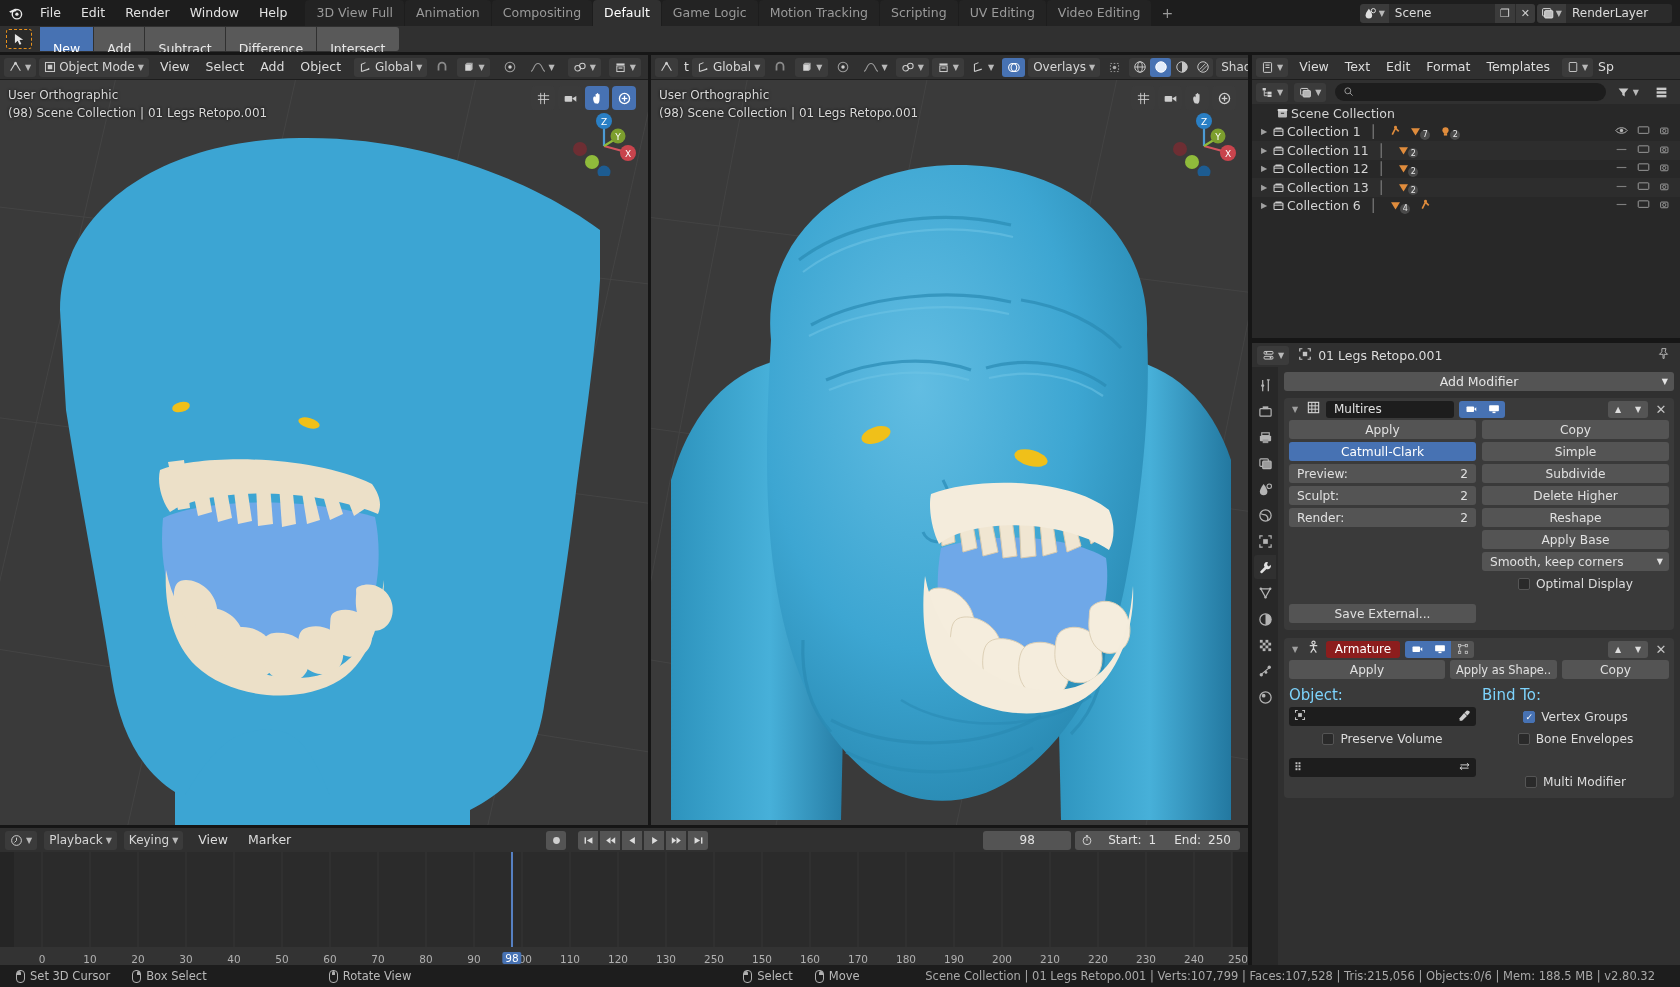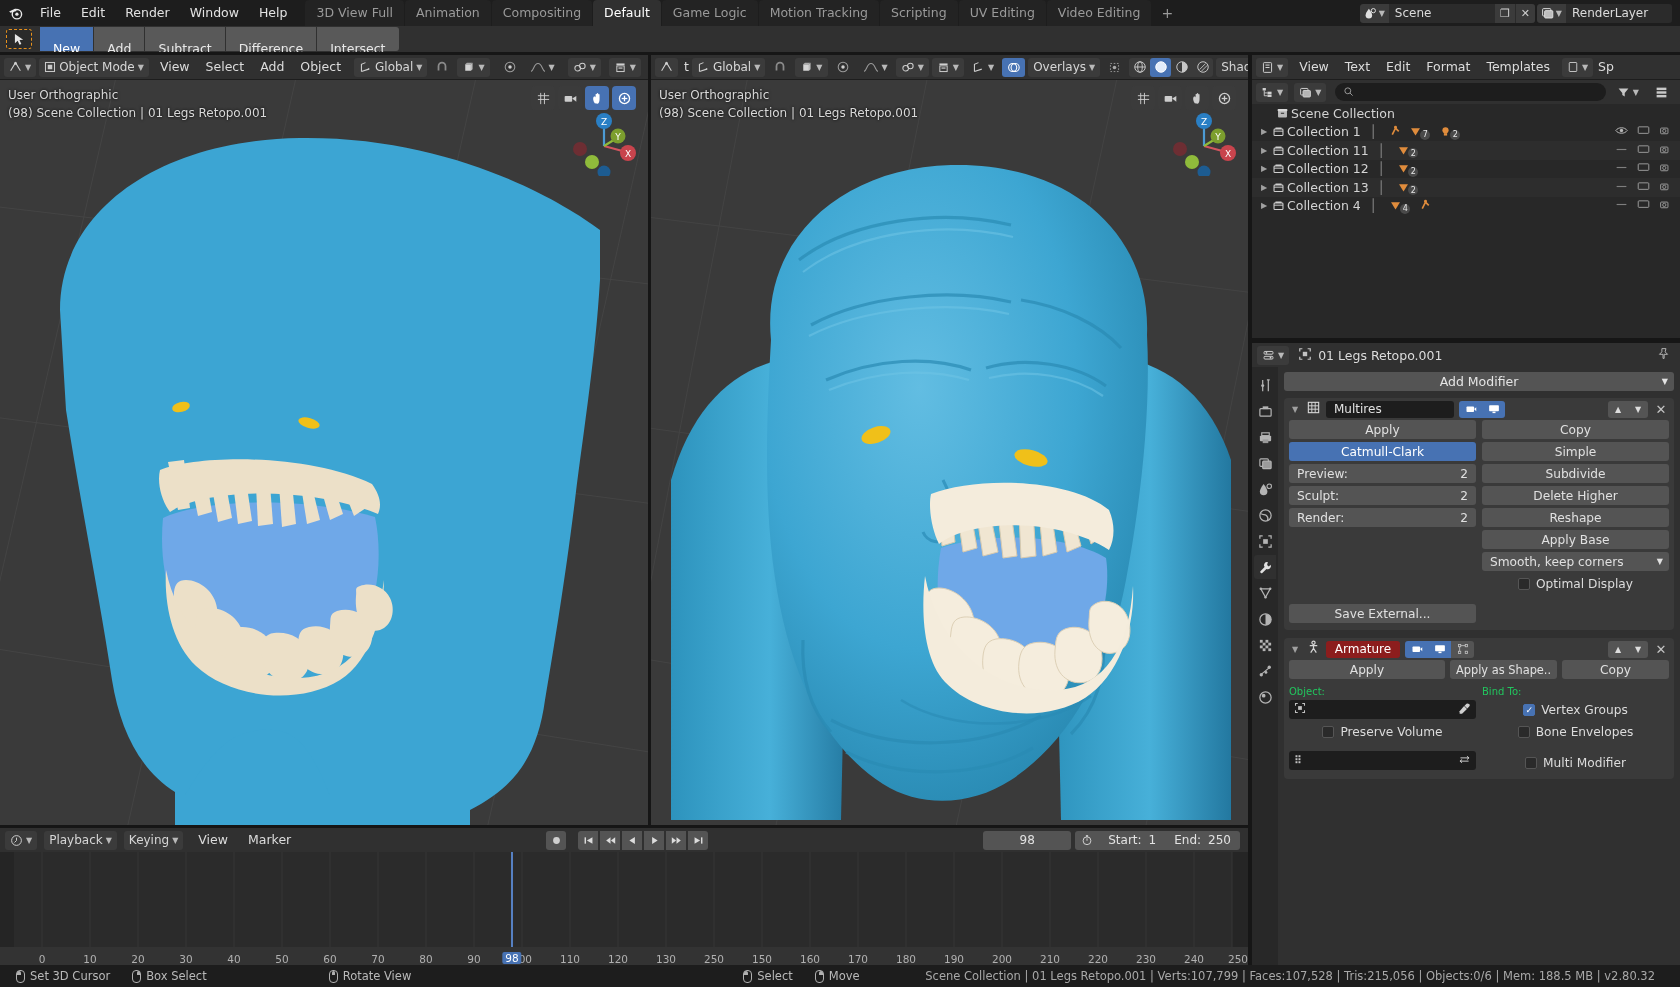--- a/index.html
+++ b/index.html
@@ -153,21 +153,21 @@
     justify-content: center; font-size: 12.2px; color: #e0e0e0;
   }
   .mbtn.blue { background: #4772b3; color: #ffffff; }
   .mbtn.num { justify-content: space-between; padding: 0 8px; }
   .mbtn.drop { justify-content: flex-start; padding: 0 8px; position: relative; }
   .mbtn.drop .dd { position: absolute; right: 6px; font-size: 8px; }
 
   .chkrow { display: flex; align-items: center; gap: 6px; height: 19px; font-size: 12.2px; color: #dcdcdc; justify-content: center; }
   .chk { width: 12px; height: 12px; border-radius: 2px; background: #2a2a2a; border: 1px solid #555; }
   .chk.on { background: #4772b3; border-color: #4772b3; display:flex;align-items:center;justify-content:center; color:#fff; font-size:9px; }
-  .lbl { font-size: 10px; color: #22c55e; }
+  .lbl { font-size: 15px; color: #7dd3fc; }
   .field {
     height: 19px; background: #1d1d1d; border-radius: 3px; display: flex; align-items: center;
     padding: 0 5px; justify-content: space-between;
   }
 
   
   .timeline { position: absolute; background: #2b2b2b; }
   .tl-header { height: 24px; background: #303030; display: flex; align-items: center; padding: 0 5px; gap: 4px; }
   .tl-body { position: relative; background: #2b2b2b; }
   .tick { position: absolute; bottom: 0; font-size: 10.5px; color: #b0b0b0; transform: translateX(-50%); }
@@ -938,21 +938,21 @@
 
     <div class="out-row">
       <div class="tri">▶</div>
       <div class="coll-icon">
         <svg width="13" height="13" viewBox="0 0 16 16">
             <rect x="2.5" y="5" width="11" height="8" rx="1" fill="none" stroke="#cfcfcf" stroke-width="1.3"></rect>
             <line x1="2.5" y1="7.6" x2="13.5" y2="7.6" stroke="#cfcfcf" stroke-width="1.2"></line>
             <rect x="4" y="3" width="8" height="2" rx="0.6" fill="#cfcfcf"></rect>
           </svg>
       </div>
-      <span>Collection 4</span>
+      <span>Collection 6</span>
       <div style="margin-left:12px;display:flex;align-items:center;gap:7px;">
         <span style="color:#777;">▏</span>
         <span class="badge-ic">
           <svg width="13" height="13" viewBox="0 0 16 16">
               <path d="M2.5 4 L13.5 4 L8 13 Z" fill="#e08c3c"></path>
             </svg>
             <span class="cnt">4</span>
         </span>
         <span>
           <svg width="13" height="13" viewBox="0 0 16 16">
@@ -1286,21 +1286,21 @@
                     </g>
                   </svg>
               </span>
               <span>
                 <svg width="13" height="11" viewBox="0 0 16 12">
                     <path d="M3 4 L13 4 M11 2 L13.6 4 L11 6" stroke="#cfcfcf" stroke-width="1.2" fill="none"></path>
                     <path d="M13 8 L3 8 M5 6 L2.4 8 L5 10" stroke="#cfcfcf" stroke-width="1.2" fill="none"></path>
                   </svg>
               </span>
             </div>
-            <div class="chkrow" style="margin-top:9px;">
+            <div class="chkrow" style="margin-top:21px;">
               <div class="chk"></div>
               <span>Multi Modifier</span>
             </div>
           </div>
         </div>
       </div>
     </div>
   </div>
 
   <div class="divider" style="left:0;top:825px;width:1248px;height:3px;"></div>

